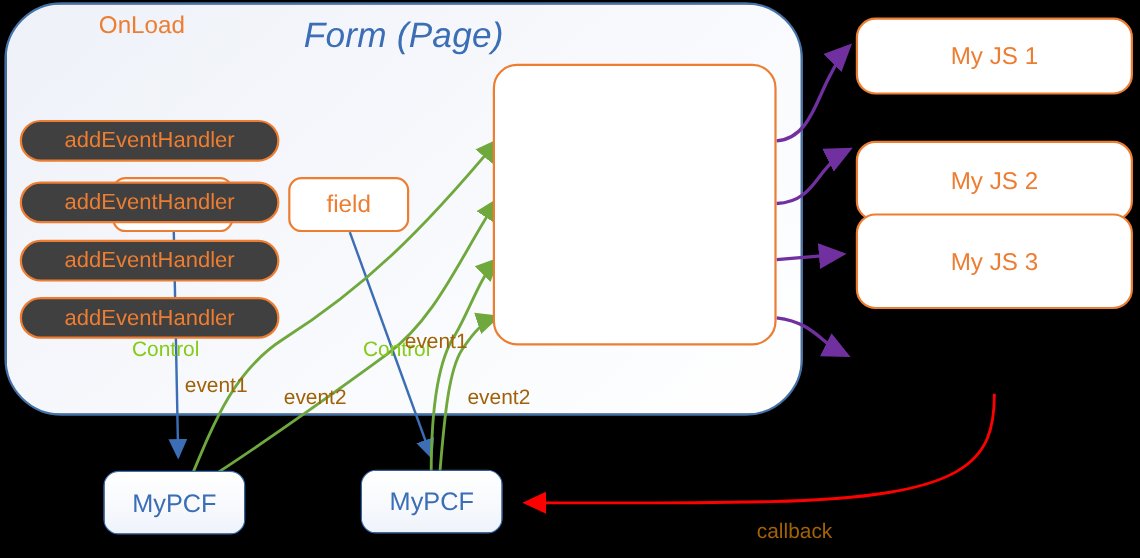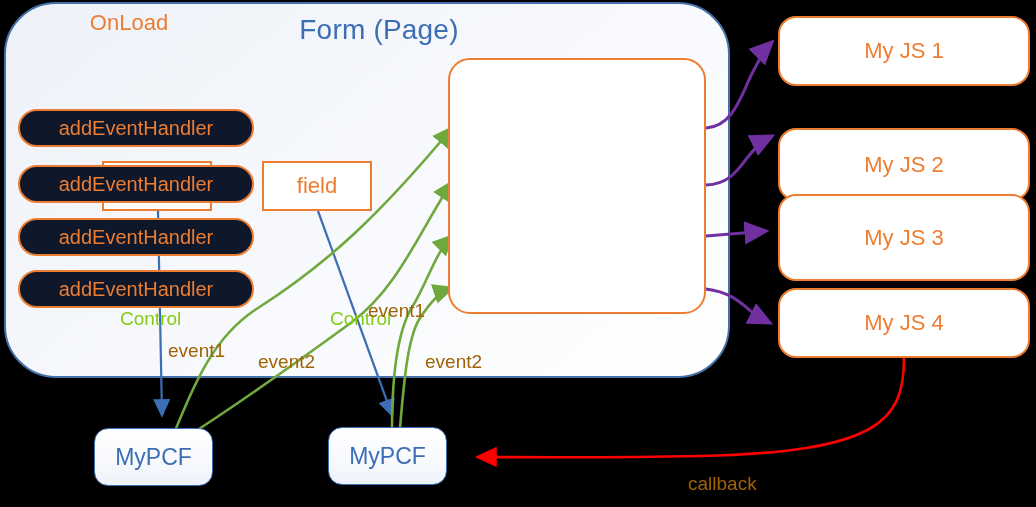--- a/index.html
+++ b/index.html
@@ -23,43 +23,44 @@
     top: 2px;
     width: 726px;
     height: 376px;
     border: 2px solid #4472A8;
     border-radius: 52px;
     background: linear-gradient(140deg, #eef1f8 0%, #f6f8fc 45%, #ffffff 100%);
     box-sizing: border-box;
   }
   #form-title {
     position: absolute;
-    left: 16px;
+    left: 4px;
     top: 14px;
     width: 726px;
     text-align: center;
-    font-size: 28px;
+    font-size: 32px;
     color: #3B6EB5;
     letter-spacing: .2px;
+    font-style: italic;
   }
 
   
   .onode {
     position: absolute;
     border: 2.2px solid #ED7D31;
     background: #ffffff;
     border-radius: 14px;
     box-sizing: border-box;
     display: flex;
     align-items: center;
     justify-content: center;
     color: #ED7D31;
     font-size: 22px;
   }
-  .field-box { width: 110px; height: 50px; border-radius: 0; font-size: 22px; }
+  .field-box { width: 110px; height: 50px; border-radius: 12px; font-size: 22px; }
 
   
   #onload-box {
     position: absolute;
     left: 448px;
     top: 58px;
     width: 258px;
     height: 256px;
     border: 2.2px solid #ED7D31;
     border-radius: 22px;
@@ -73,21 +74,21 @@
     font-size: 22px;
     color: #ED7D31;
   }
   .aeh {
     position: absolute;
     left: 18px;
     width: 236px;
     height: 38px;
     border: 2.2px solid #ED7D31;
     border-radius: 19px;
-    background: #0f172a;
+    background: #404040;
     box-sizing: border-box;
     display: flex;
     align-items: center;
     justify-content: center;
     color: #ED7D31;
     font-size: 20px;
     white-space: nowrap;
   }
 
   
@@ -102,21 +103,21 @@
     display: flex;
     align-items: center;
     justify-content: center;
     color: #ED7D31;
     font-size: 22px;
   }
 
   
   .pcf {
     position: absolute;
-    width: 119px;
+    width: 129px;
     height: 58px;
     border: 1.8px solid #3B6EB5;
     border-radius: 14px;
     background: linear-gradient(180deg, #ffffff 0%, #f7f9fd 60%, #eef2fa 100%);
     box-sizing: border-box;
     display: flex;
     align-items: center;
     justify-content: center;
     color: #3B6EB5;
     font-size: 23px;
@@ -205,23 +206,20 @@
   </div>
 
   <div class="jsbox" style="top:16px;   height:70px;">
     <span>My JS 1</span>
   </div>
   <div class="jsbox" style="top:100px; height:73px;margin-top:28px;">
     <span>My JS 2</span>
   </div>
   <div class="jsbox" style="top:194px; height:87px;">
     <span>My JS 3</span>
-  </div>
-  <div class="jsbox" style="top:288px; height:70px;">
-    <span>My JS 4</span>
   </div>
 
   <div class="pcf" style="left:94px;  top:428px;">
     <span>MyPCF</span>
   </div>
   <div class="pcf" style="left:328px; top:427px;">
     <span>MyPCF</span>
   </div>
 
   <div class="elabel lbl-blue" style="left:120px; top:308px;">Control</div>

